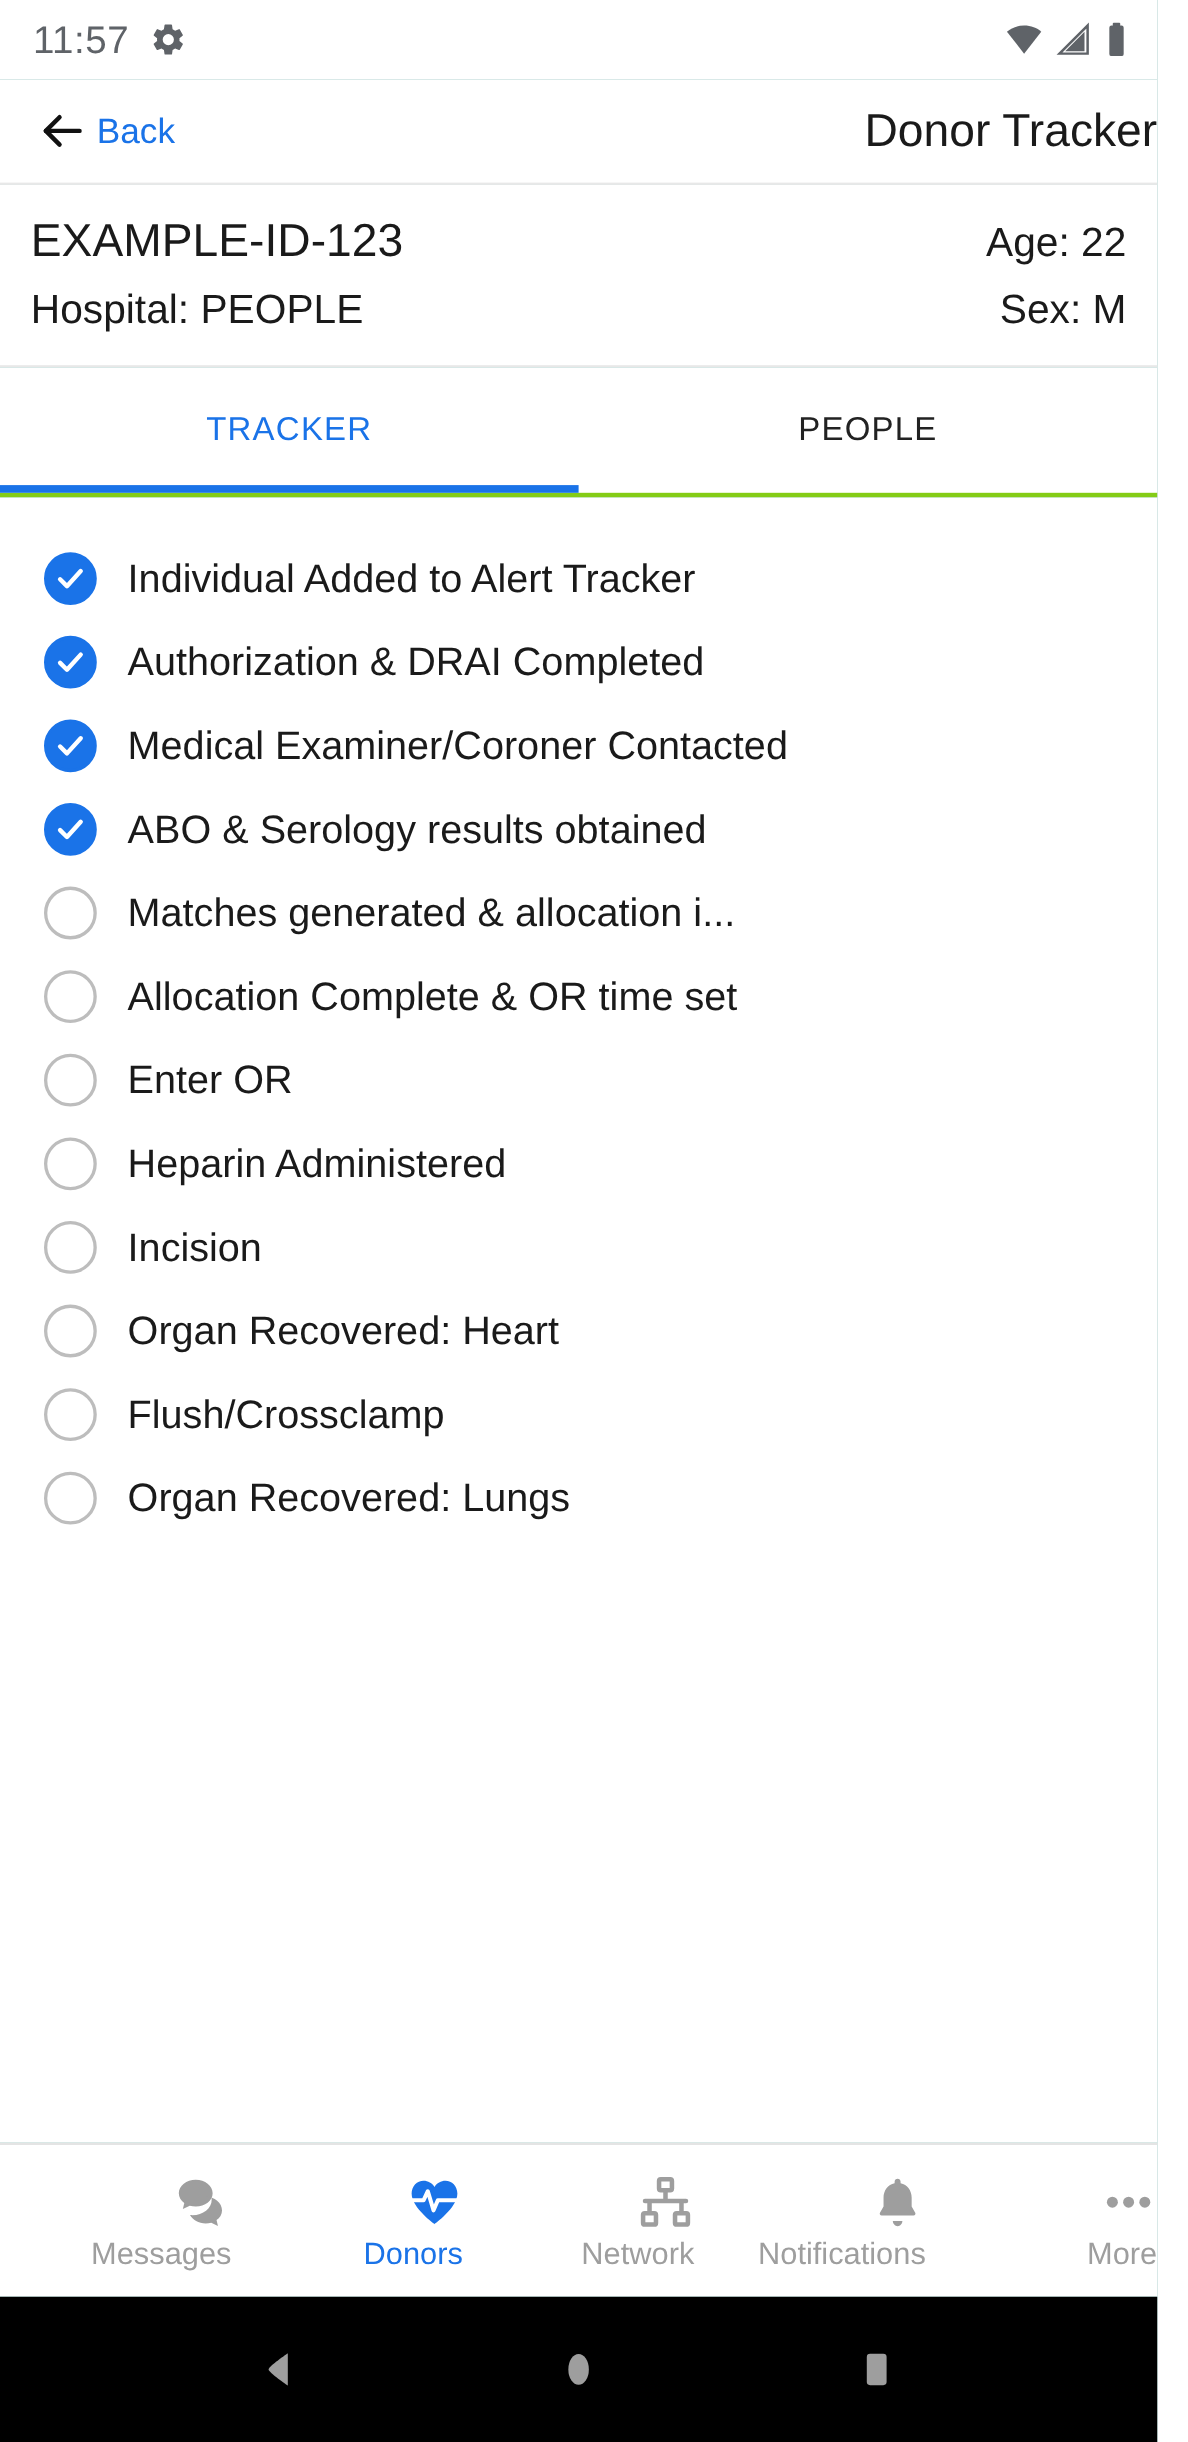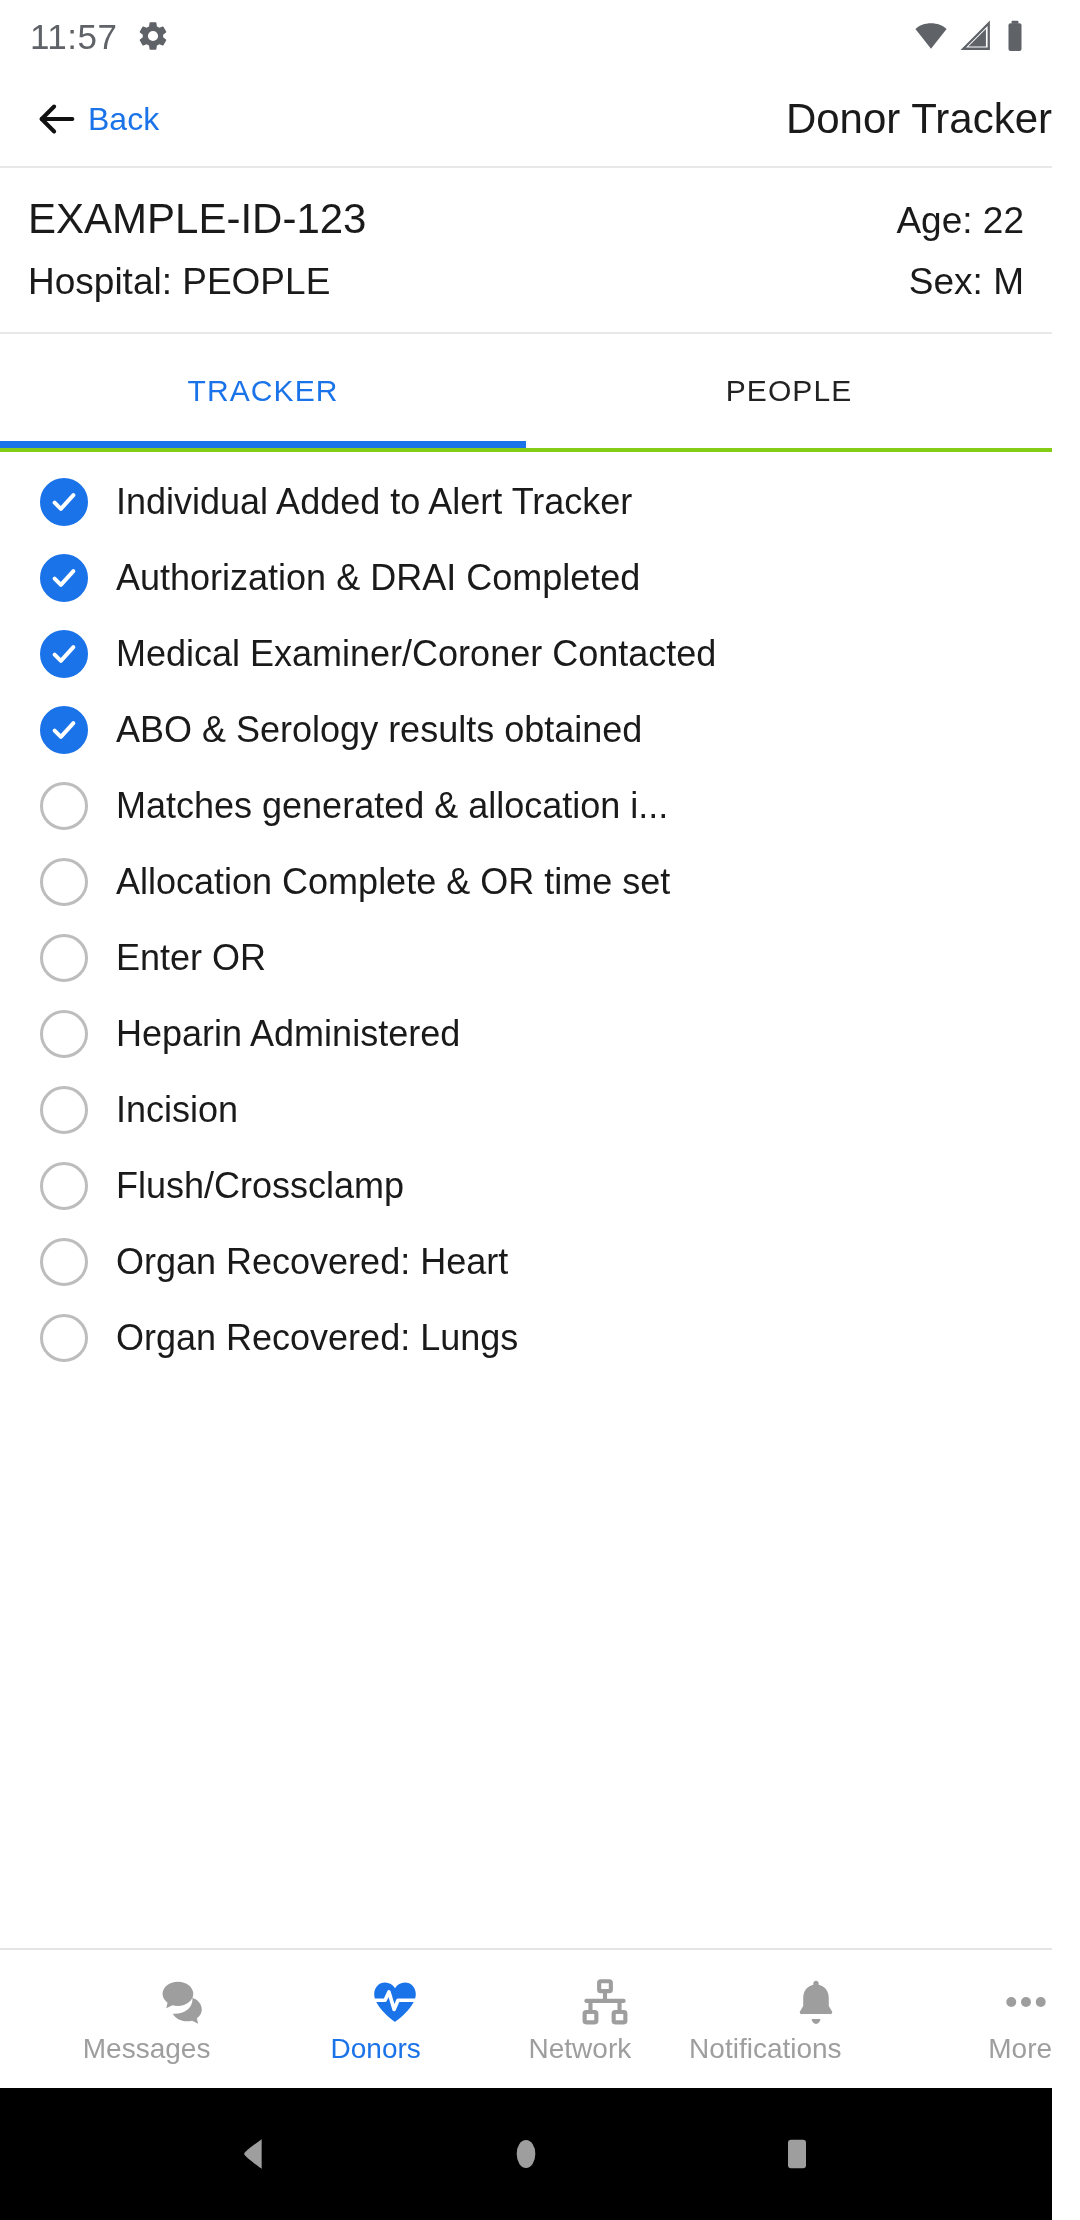--- a/index.html
+++ b/index.html
@@ -156,21 +156,21 @@
     bottom: 0;
     height: 7px;
     background: #1a73e8;
   }
 
   
   .checklist {
     flex: 1 1 auto;
     overflow: hidden;
     background: #ffffff;
-    padding-top: 12px;
+    padding-top: 36px;
     box-sizing: border-box;
     text-align: right;
   }
   .check-row {
     display: flex;
     align-items: center;
     height: 76px;
     padding-left: 40px;
     padding-right: 20px;
     box-sizing: border-box;
@@ -381,26 +381,26 @@
       <span class="check-label">Heparin Administered</span>
     </div>
 
     <div class="check-row">
       <span class="checkbox unchecked"></span>
       <span class="check-label">Incision</span>
     </div>
 
     <div class="check-row">
       <span class="checkbox unchecked"></span>
+      <span class="check-label">Organ Recovered: Heart</span>
+    </div>
+
+    <div class="check-row">
+      <span class="checkbox unchecked"></span>
       <span class="check-label">Flush/Crossclamp</span>
-    </div>
-
-    <div class="check-row">
-      <span class="checkbox unchecked"></span>
-      <span class="check-label">Organ Recovered: Heart</span>
     </div>
 
     <div class="check-row">
       <span class="checkbox unchecked"></span>
       <span class="check-label">Organ Recovered: Lungs</span>
     </div>
 
   </div>
 
   <div class="bottom-nav">

